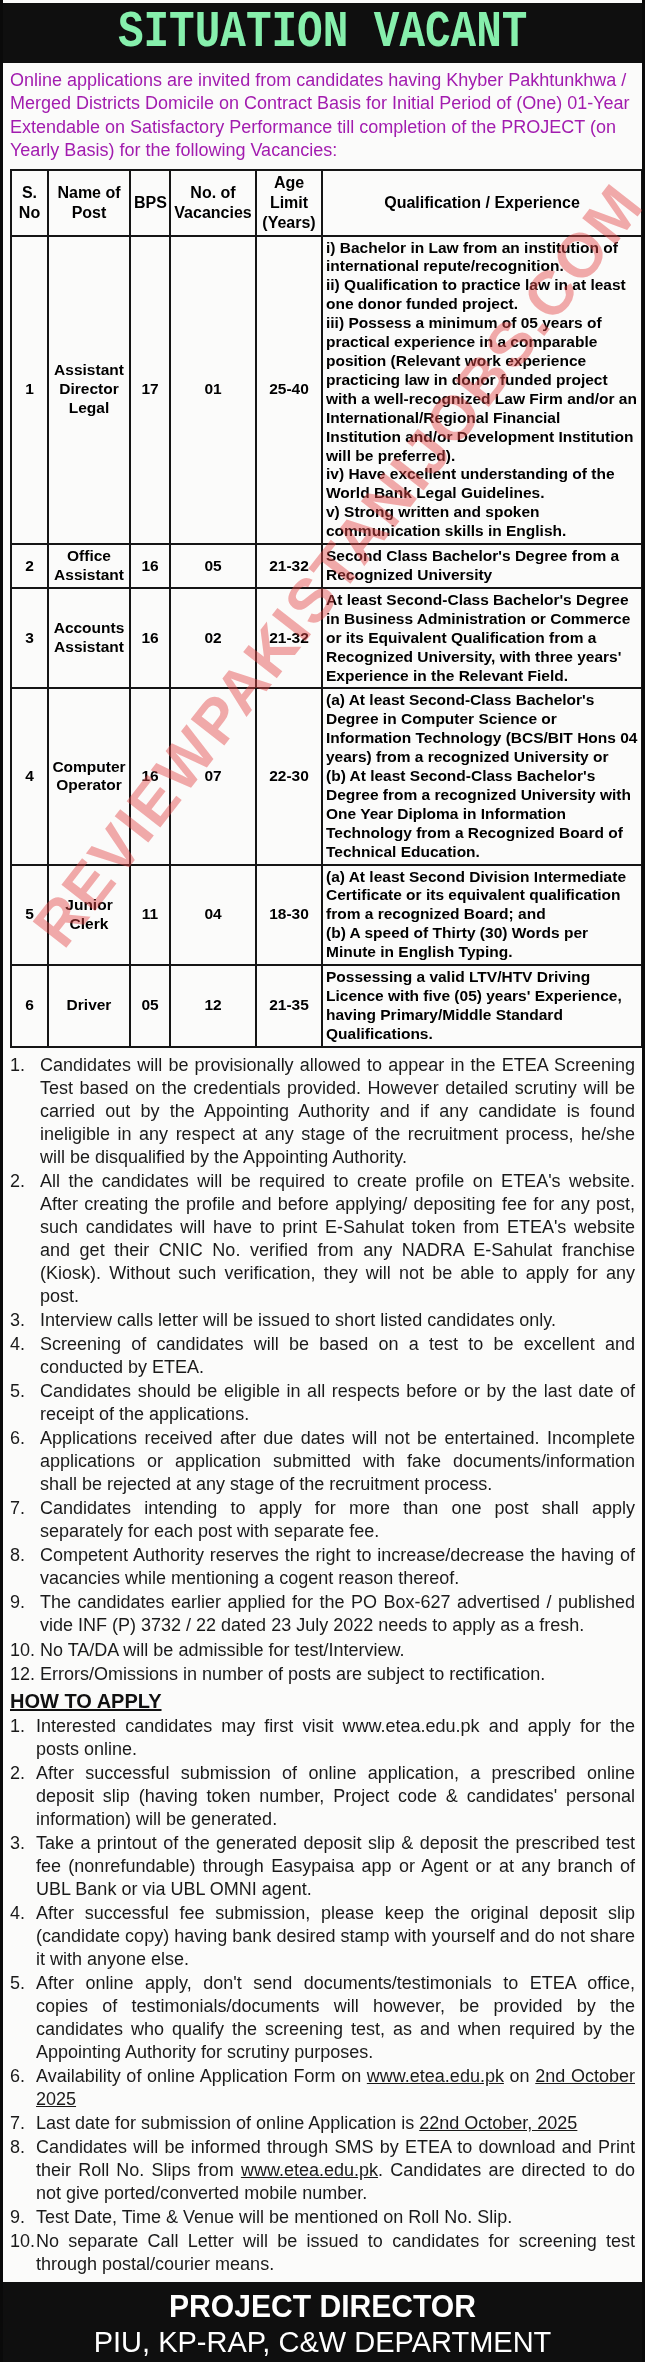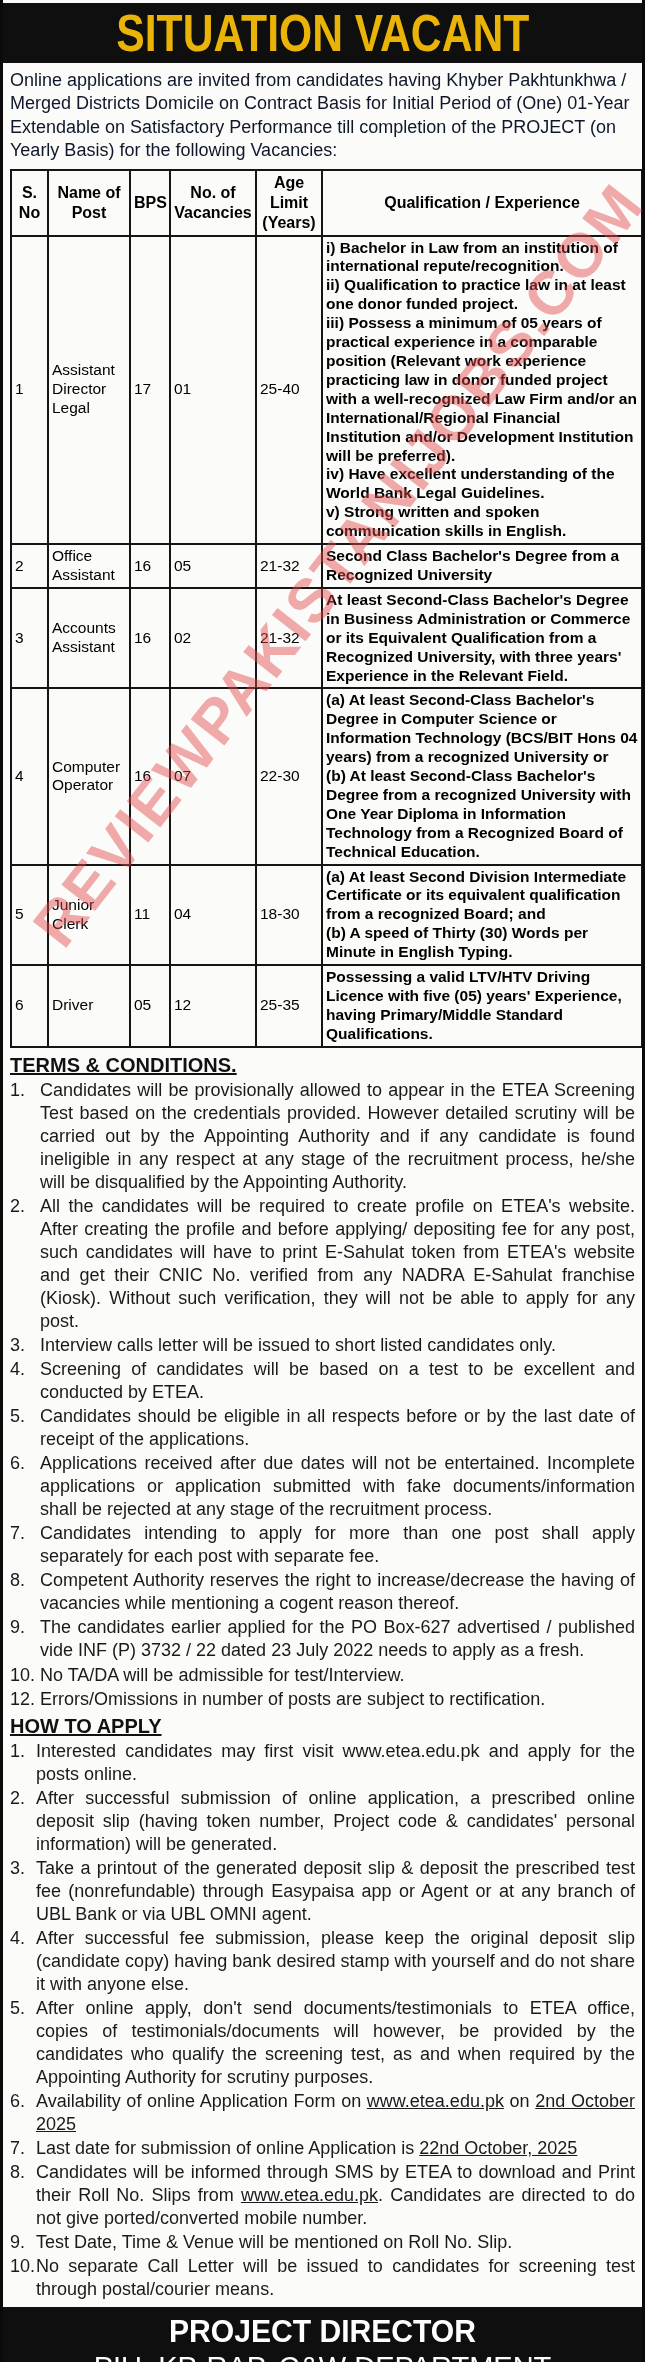--- a/index.html
+++ b/index.html
@@ -5,43 +5,44 @@
   html,body{margin:0;padding:0;background:#e8e8e8;}
   .page{
     position:relative;
     width:645px;min-height:2362px;margin:0 auto;
     background:#fbfbfa;color:#151515;
     font-family:"Liberation Sans", sans-serif;
     border-left:3px solid #0a0a0a;border-right:3px solid #0a0a0a;
     box-sizing:border-box;overflow:hidden;
   }
   .banner{
-    background:#0f0f0f;color:#eab308;text-align:center;
+    background:#0f0f0f;color:#86efac;text-align:center;
     height:60px;display:flex;align-items:center;justify-content:center;
     margin-top:3px;
+    font-family:Liberation Mono, monospace;
   }
   .banner .title{
     font-size:52px;font-weight:800;letter-spacing:0px;
     transform:scaleX(0.82);transform-origin:center;
     white-space:nowrap;line-height:1;
   }
   .intro{
-    font-size:18px;line-height:1.3;padding:6px 7px 4px 7px;color:#0f172a;
+    font-size:18px;line-height:1.3;padding:6px 7px 4px 7px;color:#a21caf;
   }
   table.vac{
     border-collapse:collapse;table-layout:fixed;
     margin:2px 7px 6px 7px;width:631px;
     font-size:15.5px;line-height:1.22;color:#000000;
   }
   table.vac th, table.vac td{
     border:2px solid #151515;vertical-align:middle;
     padding:2px 3px;box-sizing:border-box;
   }
   table.vac th{font-weight:bold;text-align:center;font-size:16px;line-height:1.25;}
-  td.c{text-align:left;}
+  td.c{text-align:center;font-weight:bold;}
   td.qual{text-align:left;white-space:pre-line;padding:2px 5px;font-weight:bold;}
   .col-sno{width:37px;} .col-post{width:82px;} .col-bps{width:40px;}
   .col-vac{width:86px;} .col-age{width:66px;} .col-q{width:320px;}
   .section{padding:0 7px;}
   .sec-heading{
     font-size:20px;font-weight:bold;text-decoration:underline;
     margin:4px 0 2px 0;letter-spacing:0px;color:#111;
   }
   .li{display:flex;margin:0 0 1px 0;font-size:18px;line-height:1.28;color:#1a1a1a;}
   .li .num{flex:0 0 30px;}
@@ -139,28 +140,27 @@
           <td class="c">04</td>
           <td class="c">18-30</td>
           <td class="qual">(a) At least Second Division Intermediate Certificate or its equivalent qualification from a recognized Board; and
 (b) A speed of Thirty (30) Words per Minute in English Typing.</td>
         </tr>
         <tr>
           <td class="c">6</td>
           <td class="c">Driver</td>
           <td class="c">05</td>
           <td class="c">12</td>
-          <td class="c">25-35</td>
+          <td class="c">21-35</td>
           <td class="qual">Possessing a valid LTV/HTV Driving Licence with five (05) years' Experience, having Primary/Middle Standard Qualifications.</td>
         </tr>
       </tbody>
   </table>
 
   <div class="section terms">
-    <div class="sec-heading">TERMS &amp; CONDITIONS.</div>
     <div>
         <div class="li">
           <span class="num">1.</span>
           <span class="txt"><span>Candidates will be provisionally allowed to appear in the ETEA Screening Test based on the credentials provided. However detailed scrutiny will be carried out by the Appointing Authority and if any candidate is found ineligible in any respect at any stage of the recruitment process, he/she will be disqualified by the Appointing Authority.</span></span>
         </div>
         <div class="li">
           <span class="num">2.</span>
           <span class="txt"><span>All the candidates will be required to create profile on ETEA's website. After creating the profile and before applying/ depositing fee for any post, such candidates will have to print E-Sahulat token from ETEA's website and get their CNIC No. verified from any NADRA E-Sahulat franchise (Kiosk). Without such verification, they will not be able to apply for any post.</span></span>
         </div>
         <div class="li">

